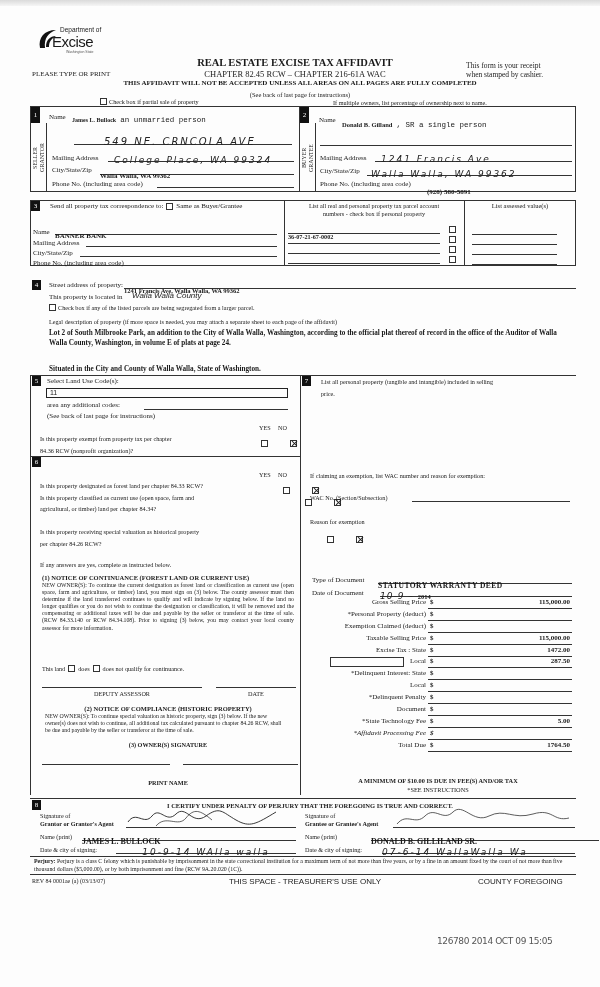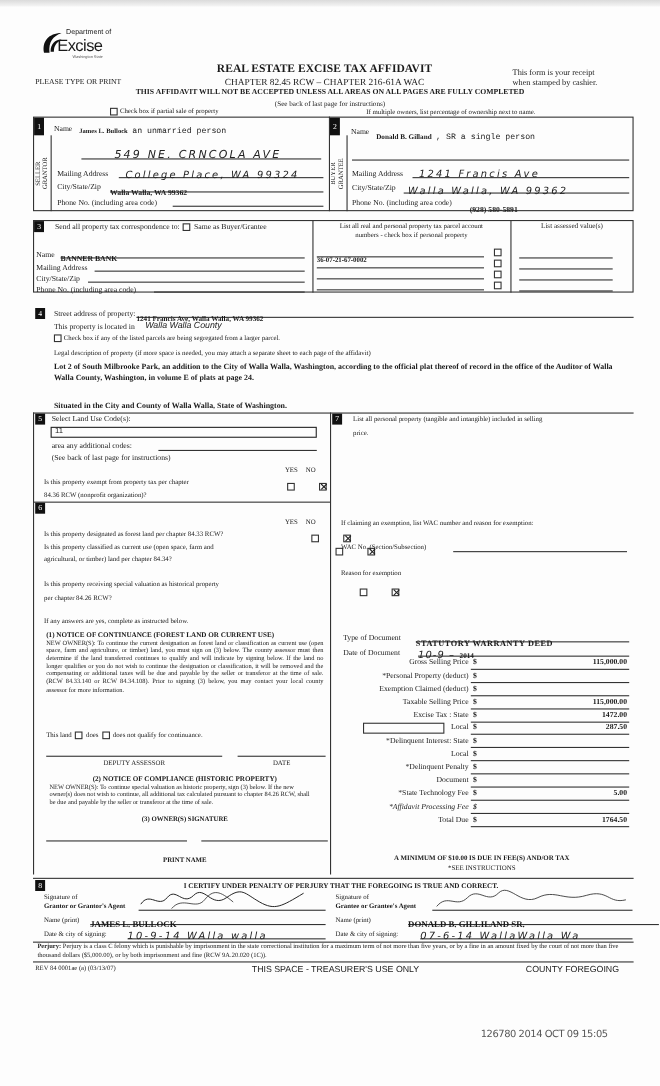--- a/index.html
+++ b/index.html
@@ -357,21 +357,21 @@
     <svg width="160" height="20" viewBox="0 0 160 20">
       <path d="M2 14 C10 2 18 18 26 8 S40 16 50 6 S66 18 80 8 S96 4 110 12 S130 16 150 4" stroke="#222" stroke-width="0.9" fill="none"></path>
       <path d="M30 18 C40 6 52 20 60 10 S74 2 86 12" stroke="#222" stroke-width="0.7" fill="none"></path>
     </svg>
   </div>
   <div class="abs tiny" style="left:40px;top:833px;">Name (print)</div>
   <div class="abs line" style="left:82px;top:830px;width:214px;height:11px;">
     <span class="typed" style="font-size:8px;">JAMES L.  BULLOCK</span>
   </div>
   <div class="abs tiny" style="left:40px;top:846px;">Date &amp; city of signing:</div>
-  <div class="abs line" style="left:116px;top:841px;width:180px;height:13px;">
+  <div class="abs line" style="left:116px;top:841px;width:180px;height:13px;text-align:center;">
     <span class="hand" style="font-size:9px;">10-9-14  WAlla walla</span>
   </div>
 
   <div class="abs tiny" style="left:305px;top:812px;">Signature of</div>
   <div class="abs tiny b" style="left:305px;top:820px;">Grantee or Grantee's Agent</div>
   <div class="abs line" style="left:393px;top:808px;width:182px;height:20px;">
     <svg width="180" height="20" viewBox="0 0 180 20">
       <path d="M4 16 C14 4 22 18 32 8 S50 14 60 4 S80 16 96 8 S120 12 140 6 S160 14 176 10" stroke="#333" stroke-width="0.8" fill="none"></path>
     </svg>
   </div>

